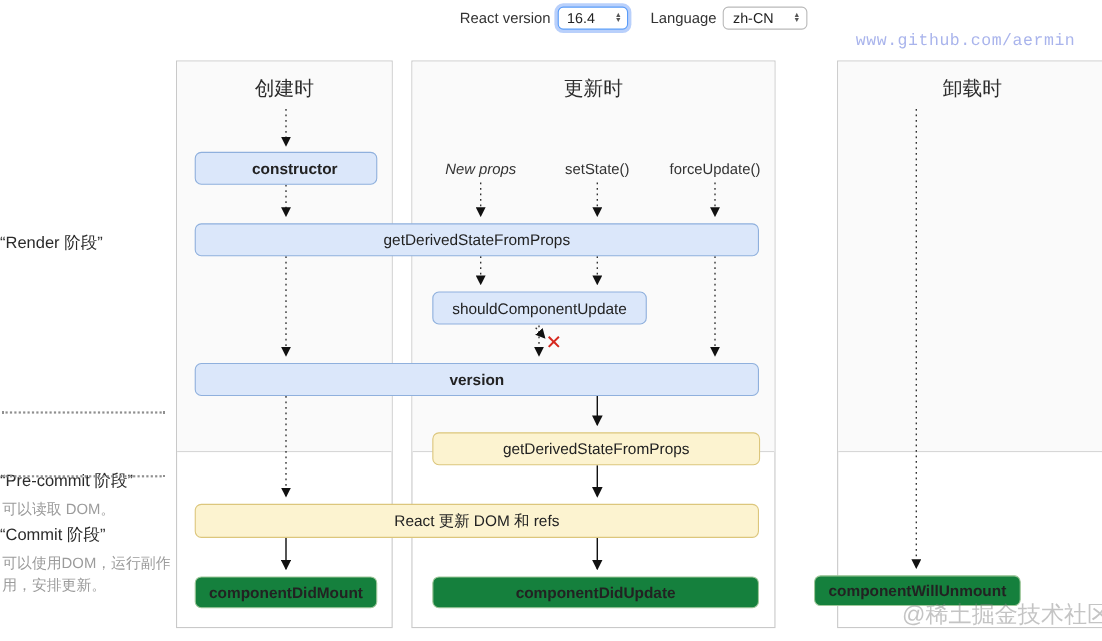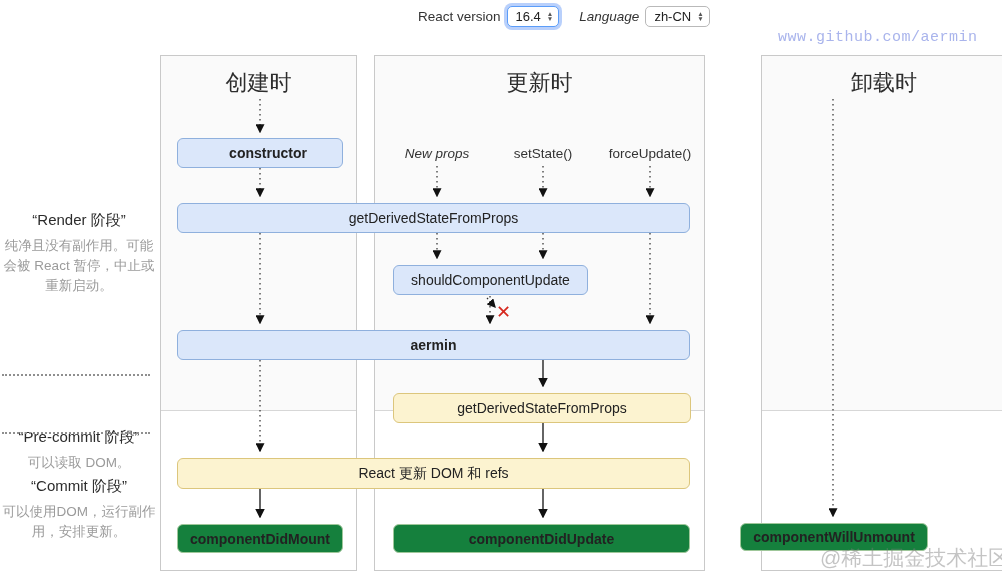--- a/index.html
+++ b/index.html
@@ -3,43 +3,43 @@
 <meta charset="utf-8">
 <style>
   * { margin:0; padding:0; box-sizing:border-box; }
   html,body { width:1002px; height:583px; background:#fff; font-family:"Liberation Sans","DejaVu Sans",sans-serif; overflow:hidden; }
   #stage { position:relative; width:1002px; height:583px; background:#fff; }
 
   
   .toolbar { position:absolute; left:0; top:0; width:100%; height:36px; }
   .toolbar-inner { position:absolute; left:418px; top:6px; display:flex; align-items:center; gap:6px; font-size:13.5px; color:#333; }
   .select {
-    display:inline-flex; align-items:center; gap:6px; background:#fff;
+    display:inline-flex; align-items:center; gap:18px; background:#fff;
     border:1px solid #b9b9b9; border-radius:5px; padding:2px 4px 2px 8px;
     font-size:13px; color:#222; cursor:default;
   }
   .select.focused { border-color:#5b9df9; box-shadow:0 0 0 3px rgba(100,150,246,.45); }
   .stepper { display:inline-flex; flex-direction:column; line-height:4.5px; font-size:6.5px; color:#555; padding-right:1px; }
-  .lang-label { margin-left:14px;font-style:italic; }
+  .lang-label { margin-left:14px; }
 
   
   .wm-top { position:absolute; left:778px; top:29px; font-family:"Liberation Mono","DejaVu Sans Mono",monospace;
             font-size:15px; letter-spacing:.5px; color:#a9b4ec; }
   .wm-bottom { position:absolute; left:820px; top:544px; font-size:21px; color:rgba(125,125,125,.45); z-index:9; white-space:nowrap; }
 
   
   .panel { position:absolute; top:55px; height:516px; border:1px solid #c9c9c9; background:#fff; z-index:1; }
   .panel-top { width:100%; height:355px; background:#fafafa; border-bottom:1px solid #d7d7d7; }
-  .panel-title { position:absolute; top:12px; left:0; width:100%; text-align:center; font-size:22px; color:#2d2d2d; }
+  .panel-title { position:absolute; top:12px; left:0; width:100%; text-align:center; font-size:18px; color:#2d2d2d; }
   #panel-mount   { left:160px; width:197px; }
   #panel-update  { left:374px; width:331px; }
   #panel-unmount { left:761px; width:246px; }
 
   
-  .phase { position:absolute; left:0; width:158px; text-align:center; z-index:2; }
+  .phase { position:absolute; left:0; width:158px; z-index:2; }
   .phase h3 { font-size:15px; font-weight:400; color:#2b2b2b; margin-bottom:6px; }
   .phase p  { font-size:13.5px; line-height:20px; color:#9b9b9b; padding:0 2px; }
   #phase-render { top:211px; }
   #phase-precommit { top:387px;margin-top:41px; }
   #phase-commit { top:477px; }
   .dotted-divider { position:absolute; left:2px; width:148px; border-top:2px dotted #8f8f8f; z-index:2; }
   #divider-1 { top:374px; }
   #divider-2 { top:432px; }
 
   
@@ -111,21 +111,20 @@
     <div class="panel-top"></div>
     <div class="panel-title">更新时</div>
   </div>
   <div class="panel" id="panel-unmount">
     <div class="panel-top"></div>
     <div class="panel-title">卸载时</div>
   </div>
 
   <div class="phase" id="phase-render">
     <h3>“Render 阶段”</h3>
-    <p>纯净且没有副作用。可能会被 React 暂停，中止或重新启动。</p>
   </div>
   <div class="dotted-divider" id="divider-1"></div>
   <div class="phase" id="phase-precommit">
     <h3>“Pre-commit 阶段”</h3>
     <p>可以读取 DOM。</p>
   </div>
   <div class="dotted-divider" id="divider-2"></div>
   <div class="phase" id="phase-commit">
     <h3>“Commit 阶段”</h3>
     <p>可以使用DOM，运行副作用，安排更新。</p>
@@ -165,20 +164,20 @@
     <path class="solid" d="M543,489 V517" marker-end="url(#ah)"></path>
 
     <path class="dash" d="M833,99 V516" marker-end="url(#ah)"></path>
   </svg>
 
   <div class="x-mark">✕</div>
 
   <div class="lc-box blue bold" id="box-constructor">constructor</div>
   <div class="lc-box blue" id="box-gdsfp">getDerivedStateFromProps</div>
   <div class="lc-box blue" id="box-scu">shouldComponentUpdate</div>
-  <div class="lc-box blue bold" id="box-render">aermin</div>
+  <div class="lc-box blue bold" id="box-render">version</div>
   <div class="lc-box yellow" id="box-gsbu">getDerivedStateFromProps</div>
   <div class="lc-box yellow italic" id="box-reactdom">React 更新 DOM 和 refs</div>
   <div class="lc-box green bold" id="box-didmount">componentDidMount</div>
   <div class="lc-box green bold" id="box-didupdate">componentDidUpdate</div>
   <div class="lc-box green bold" id="box-willunmount">componentWillUnmount</div>
 
 </div>
 
 </body></html>

